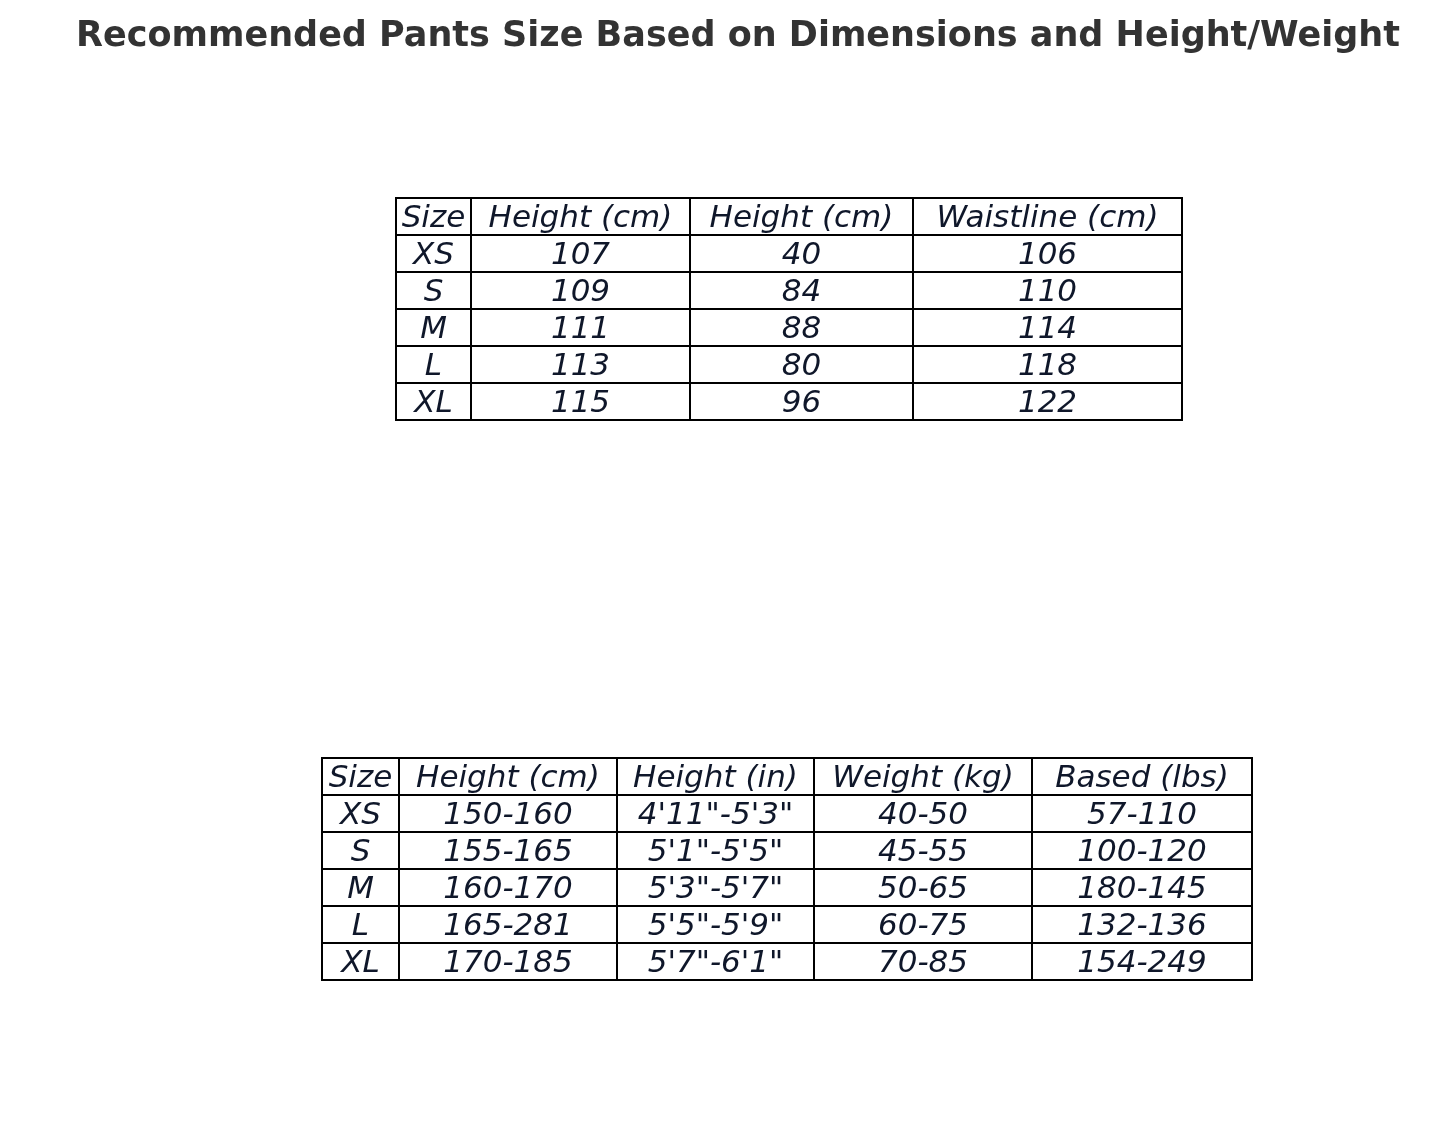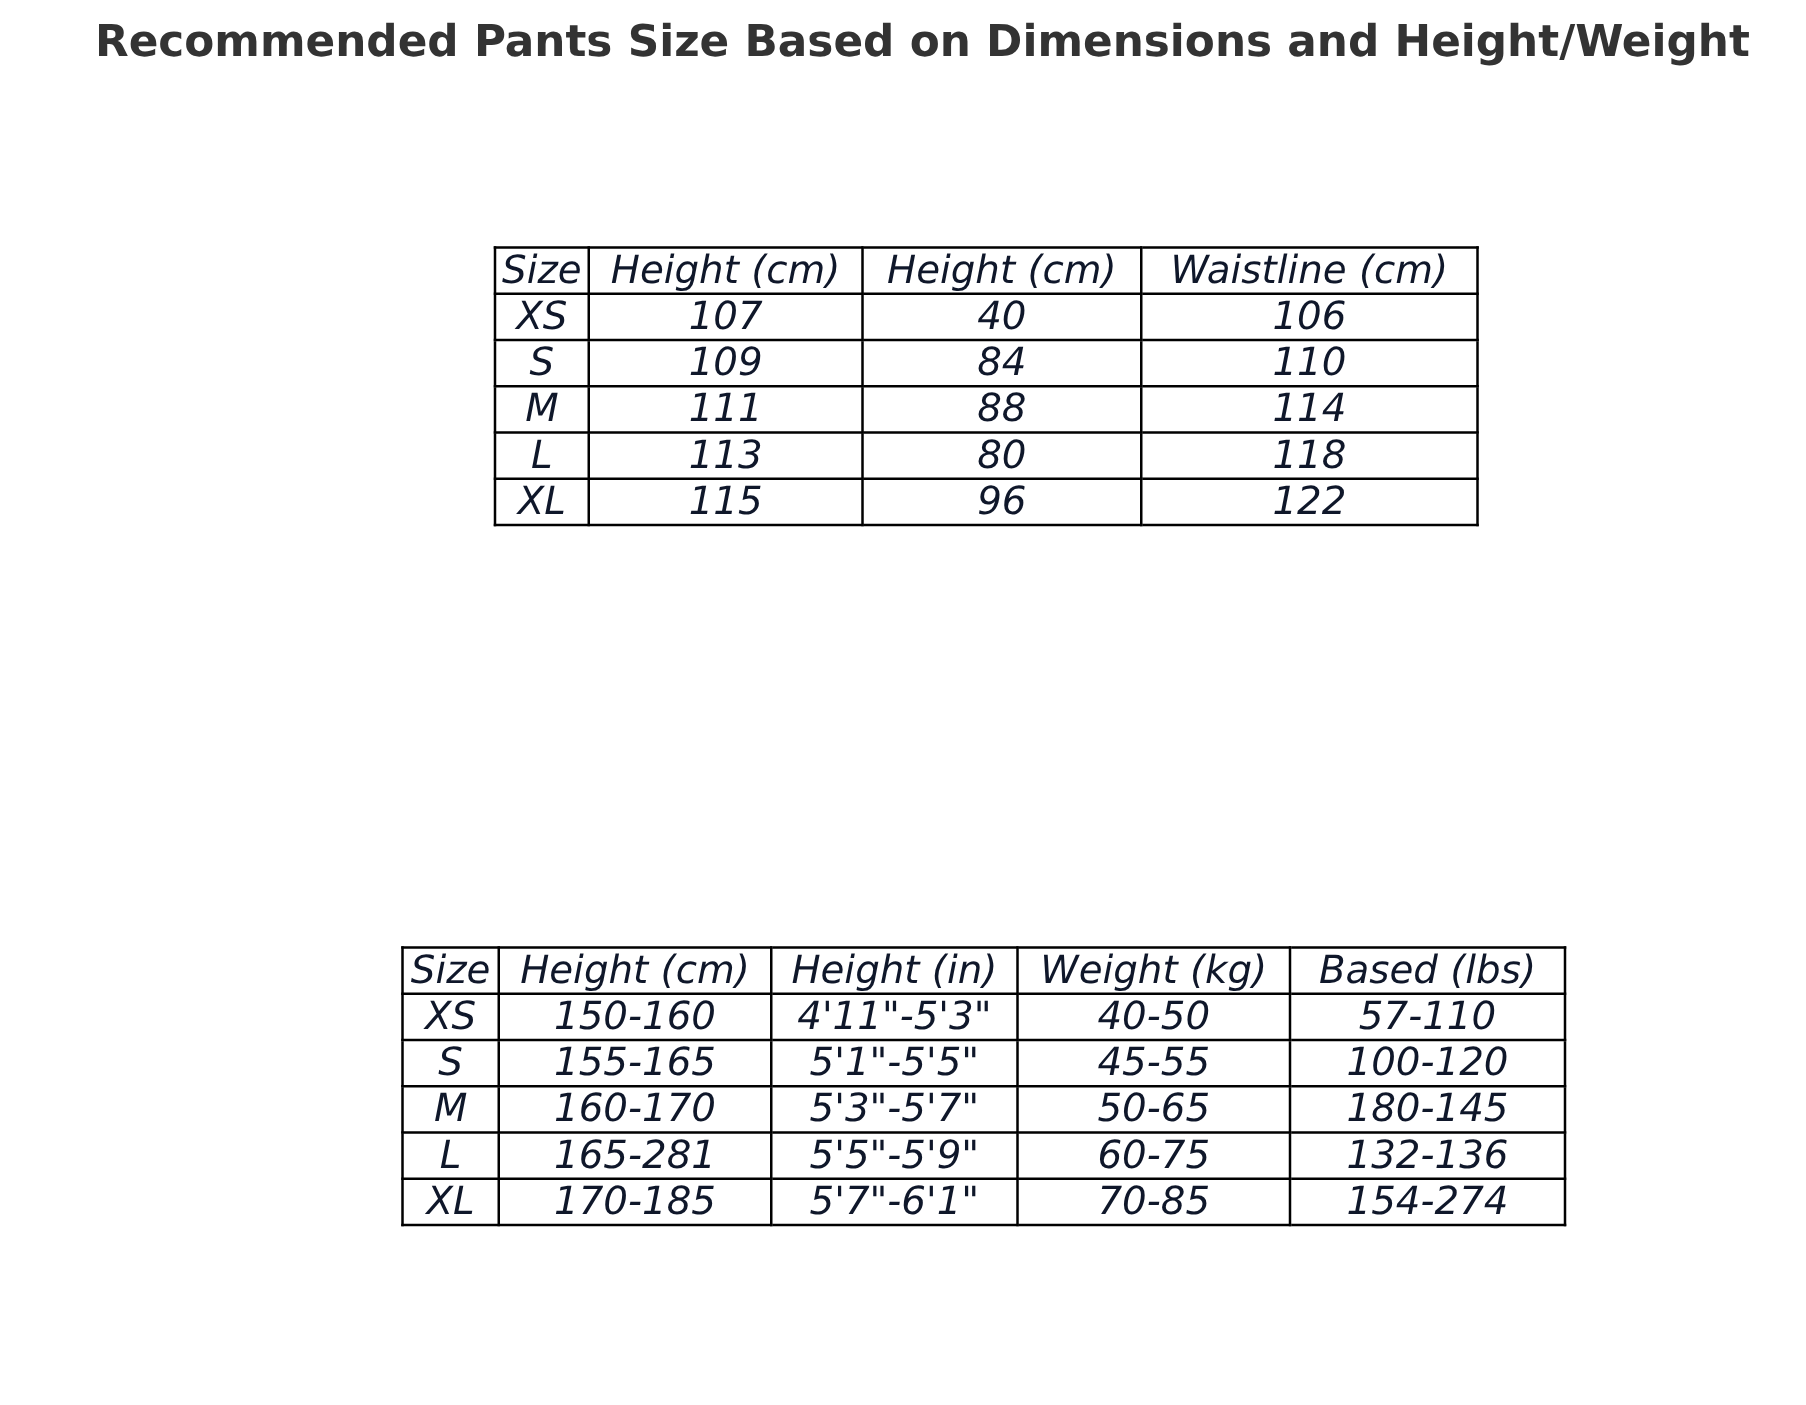--- a/index.html
+++ b/index.html
@@ -157,18 +157,18 @@
           <td>165-281</td>
           <td>5'5"-5'9"</td>
           <td>60-75</td>
           <td>132-136</td>
         </tr>
         <tr>
           <td>XL</td>
           <td>170-185</td>
           <td>5'7"-6'1"</td>
           <td>70-85</td>
-          <td>154-274</td>
+          <td>154-249</td>
         </tr>
       </tbody>
   </table>
 
 </div>
 
 </body></html>

